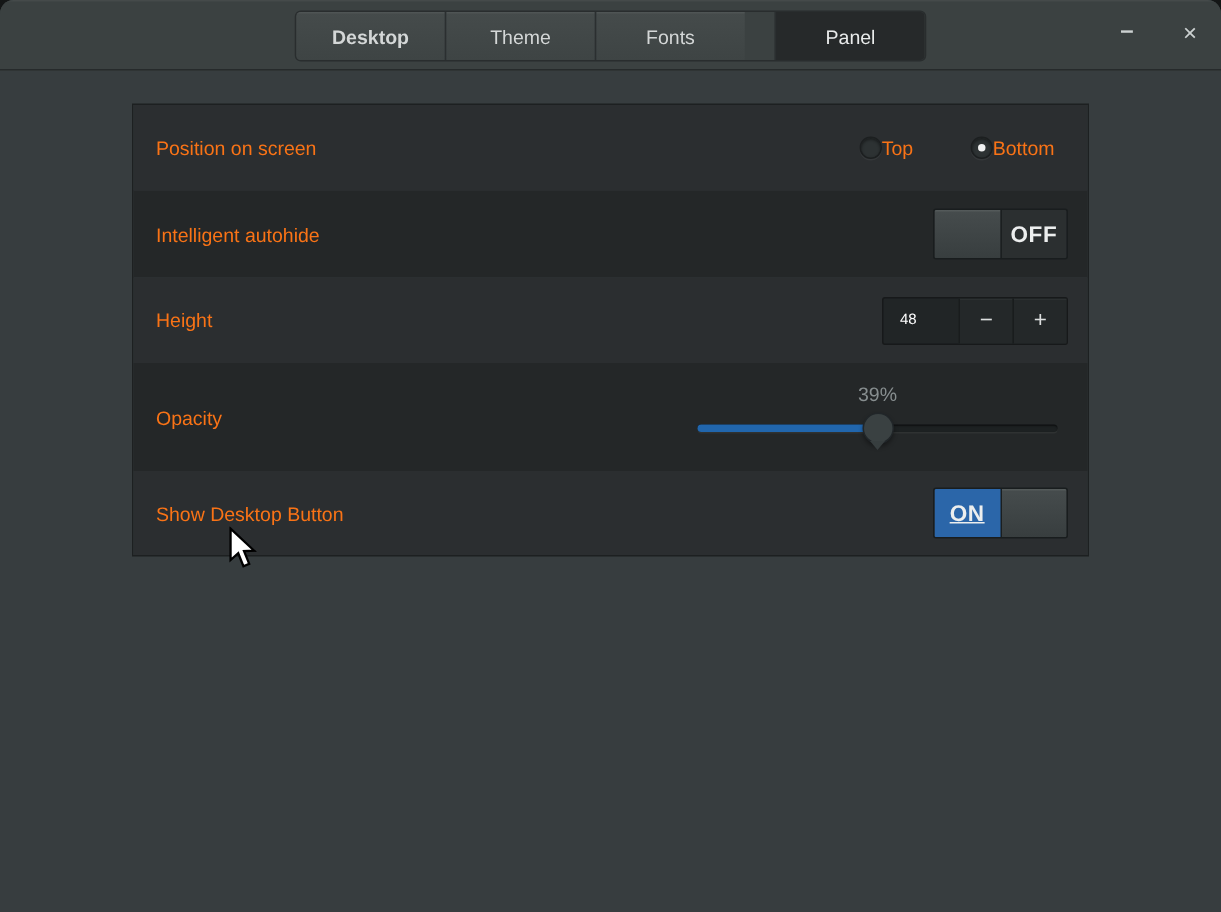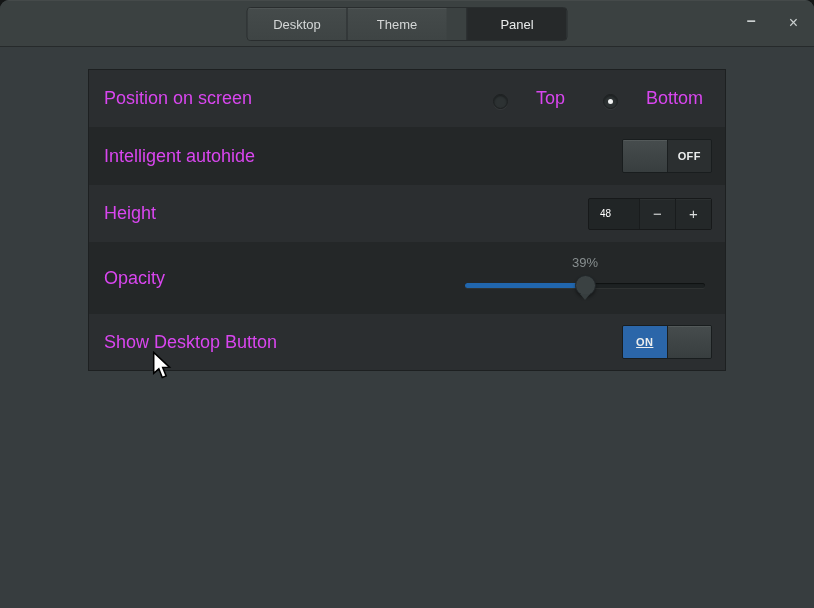--- a/index.html
+++ b/index.html
@@ -34,21 +34,21 @@
   }
   .tab {
     width:99px;
     display:flex; align-items:center; justify-content:center;
     font-size:13px; color:#d4d7d7;
     background:linear-gradient(#454b4b,#3e4444);
     border-left:1px solid #2b2f30;
     box-shadow:inset 0 1px 0 rgba(255,255,255,0.06);
     cursor:default;
   }
-  .tab:first-child { border-left:none; }
+  .tab:first-child { border-left:none;font-weight:bold; }
   .tab.active {
     background:var(--tab-active-bg, #26292a);
     box-shadow:none;
     color:#e9ebeb;
     margin-left:20px;
   }
   .win-controls {
     position:absolute; right:13px; top:0; height:46px;
     display:flex; align-items:center; gap:27px;
   }
@@ -67,24 +67,24 @@
     box-sizing:border-box;
   }
   .row {
     display:flex; align-items:center; justify-content:space-between;
     padding:0 13px 0 15px;
   }
   .row.light { background:var(--row-light, #2b2e30); }
   .row.dark  { background:var(--row-dark,  #242728); }
   .r1 { height:57px; } .r2 { height:58px; } .r3 { height:57px;gap:44px; }
   .r4 { height:72px; } .r5 { height:56px; }
-  .row-label { font-size:18px; color:#d946ef; }
+  .row-label { font-size:13px; color:#f97316; }
   
   .radio-group { display:flex; align-items:center; gap:38px; padding-right:9px; }
-  .radio-option { display:flex; align-items:flex-end; gap:28px; cursor:default; }
+  .radio-option { display:flex; align-items:flex-end; gap:0; cursor:default; }
   .radio-circle {
     width:15px; height:15px; border-radius:50%;
     background:#2d3233;
     border:1px solid #1c1f20;
     box-shadow:inset 0 1px 2px rgba(0,0,0,0.45), 0 1px 0 rgba(255,255,255,0.05);
     position:relative;
     box-sizing:border-box;
   }
   .radio-circle.selected::after {
     content:""; position:absolute; left:50%; top:50%;
@@ -97,21 +97,21 @@
     border:1px solid #191d1e; border-radius:2px;
     overflow:hidden; box-sizing:border-box;
   }
   .toggle-handle {
     flex:1;
     background:linear-gradient(#464c4d,#383e3f);
     box-shadow:inset 0 1px 0 rgba(255,255,255,0.08);
   }
   .toggle-state {
     flex:1; display:flex; align-items:center; justify-content:center;
-    font-size:11px; font-weight:bold; letter-spacing:0.4px;
+    font-size:15px; font-weight:bold; letter-spacing:0.4px;
     color:#eceeee; background:#2b2f30;
   }
   .toggle-off .toggle-handle { border-right:1px solid #1b1f20; }
   .toggle-on  .toggle-state  { background:var(--toggle-on-blue, #2b66a9); border-right:1px solid #1b1f20;text-decoration:underline; }
   
   .spinbox {
     display:flex; height:32px; align-items:stretch;
     border:1px solid #17191a; border-radius:2px;
     background:var(--spinbox-bg, #212526);
     box-sizing:border-box;
@@ -164,20 +164,21 @@
 </style>
 </head>
 <body>
 
 <div class="window">
 
   <div class="titlebar">
     <div class="tabbar">
       <div class="tab">Desktop</div>
       <div class="tab">Theme</div>
+      <div class="tab">Fonts</div>
       <div class="tab active">Panel</div>
     </div>
     <div class="win-controls">
       <button class="win-btn min">
         <span>–</span>
       </button>
       <button class="win-btn close">
         <span>×</span>
       </button>
     </div>

